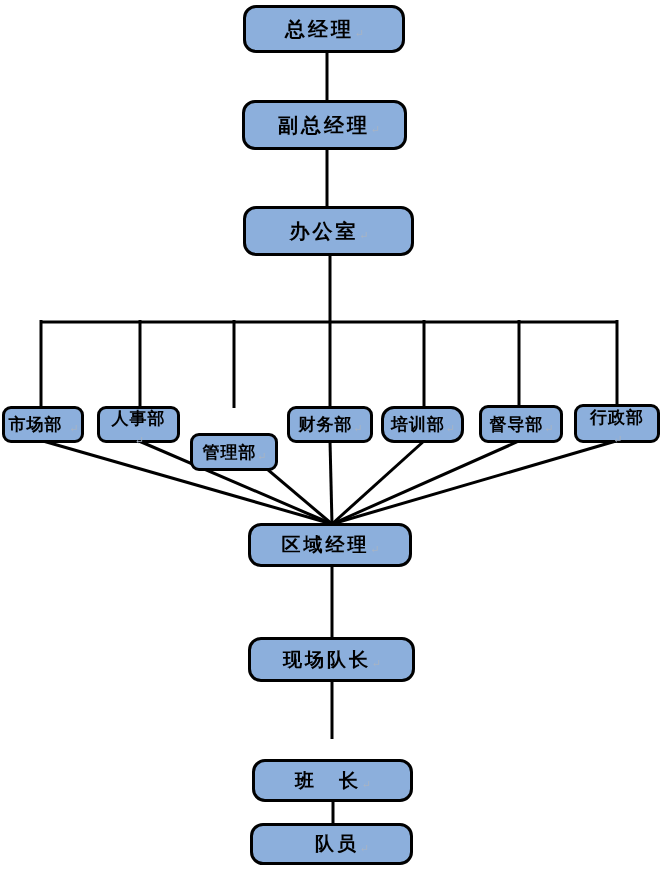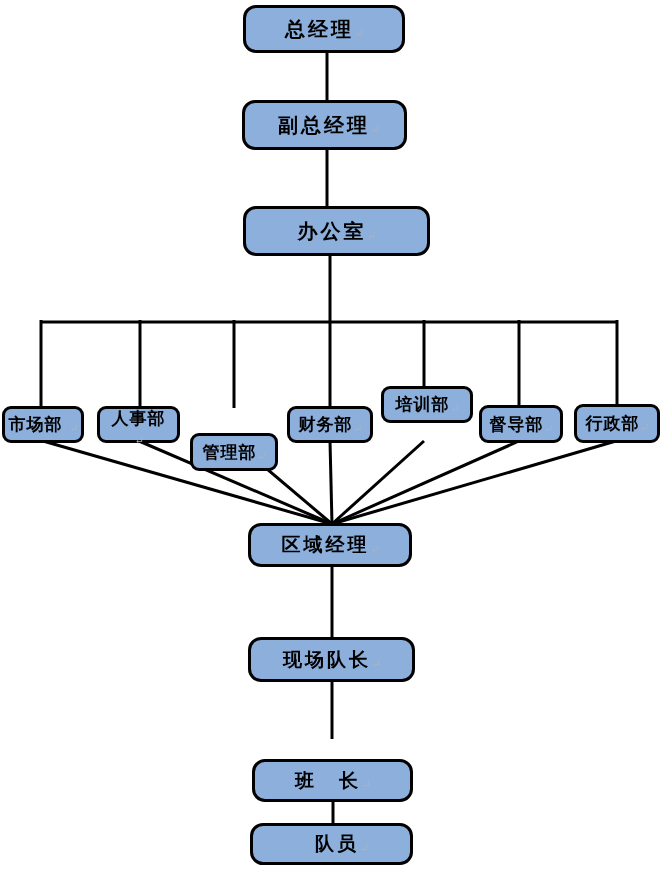--- a/index.html
+++ b/index.html
@@ -93,49 +93,49 @@
   </svg>
 
   <div class="node big" style="left:243px; top:5px; width:162px; height:48px;">
     <span>总经理</span><span class="pmark">↵</span>
   </div>
 
   <div class="node big" style="left:242px; top:100px; width:165px; height:50px;padding-left:8px;">
     <span>副总经理</span><span class="pmark">↵</span>
   </div>
 
-  <div class="node big" style="left:243px; top:206px; width:187px; height:50px;">
+  <div class="node big" style="left:243px; top:206px; width:171px; height:50px;">
     <span>办公室</span><span class="pmark">↵</span>
   </div>
 
   <div class="node small" style="left:2px; top:406px; width:82px; height:37px;gap:6px;">
     <span>市场部</span><span class="pmark">↵</span>
   </div>
 
   <div class="node small" style="left:97px; top:406px; width:83px; height:37px;flex-direction:column;">
     <span>人事部</span><span class="pmark">↵</span>
   </div>
 
   <div class="node small" style="left:190px; top:405px; width:88px; height:38px;margin-top:28px;">
     <span>管理部</span><span class="pmark">↵</span>
   </div>
 
   <div class="node small" style="left:287px; top:406px; width:86px; height:37px;">
     <span>财务部</span><span class="pmark">↵</span>
   </div>
 
-  <div class="node small" style="left:381px; top:386px; width:92px; height:37px;">
+  <div class="node small" style="left:381px; top:406px; width:83px; height:37px;border-radius:13px;">
     <span>培训部</span><span class="pmark">↵</span>
   </div>
 
   <div class="node small" style="left:479px; top:405px; width:84px; height:38px;">
     <span>督导部</span><span class="pmark">↵</span>
   </div>
 
-  <div class="node small" style="left:574px; top:404px; width:86px; height:39px;">
+  <div class="node small" style="left:574px; top:404px; width:86px; height:39px;flex-direction:column;">
     <span>行政部</span><span class="pmark">↵</span>
   </div>
 
   <div class="node big" style="left:248px; top:523px; width:164px; height:44px; font-size:19px;">
     <span>区域经理</span><span class="pmark">↵</span>
   </div>
 
   <div class="node big" style="left:248px; top:637px; width:167px; height:45px; font-size:19px;">
     <span>现场队长</span><span class="pmark">↵</span>
   </div>

